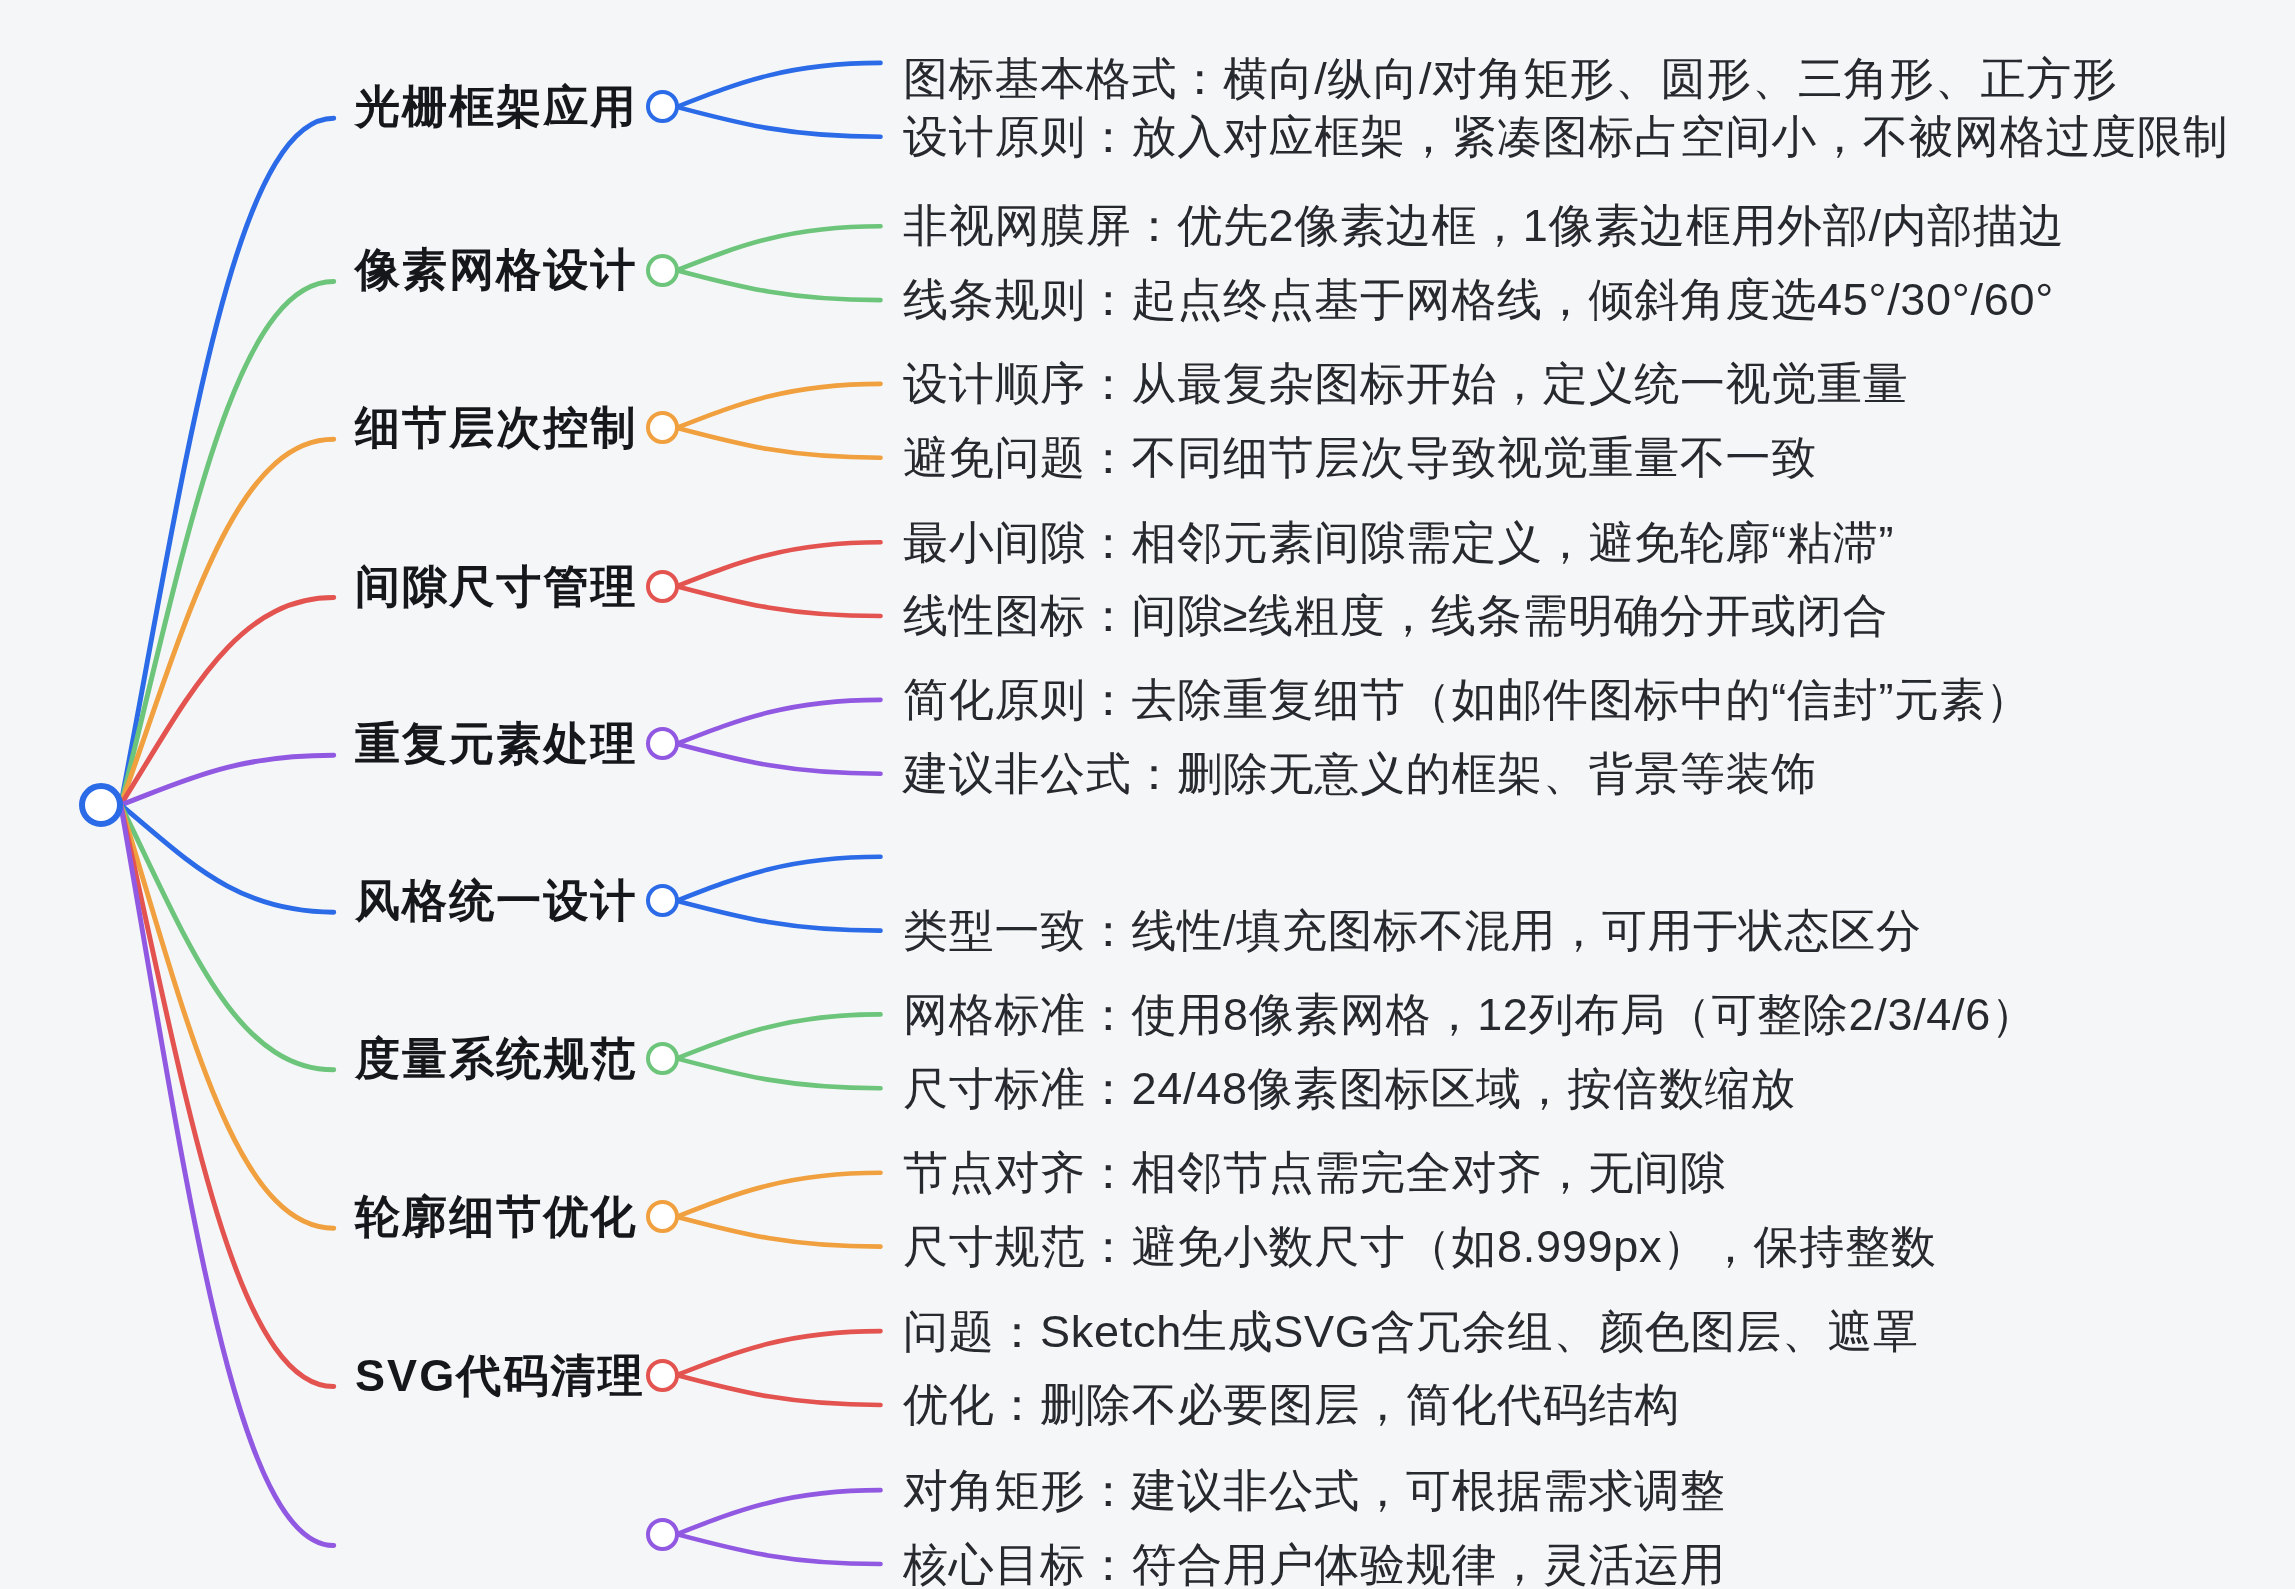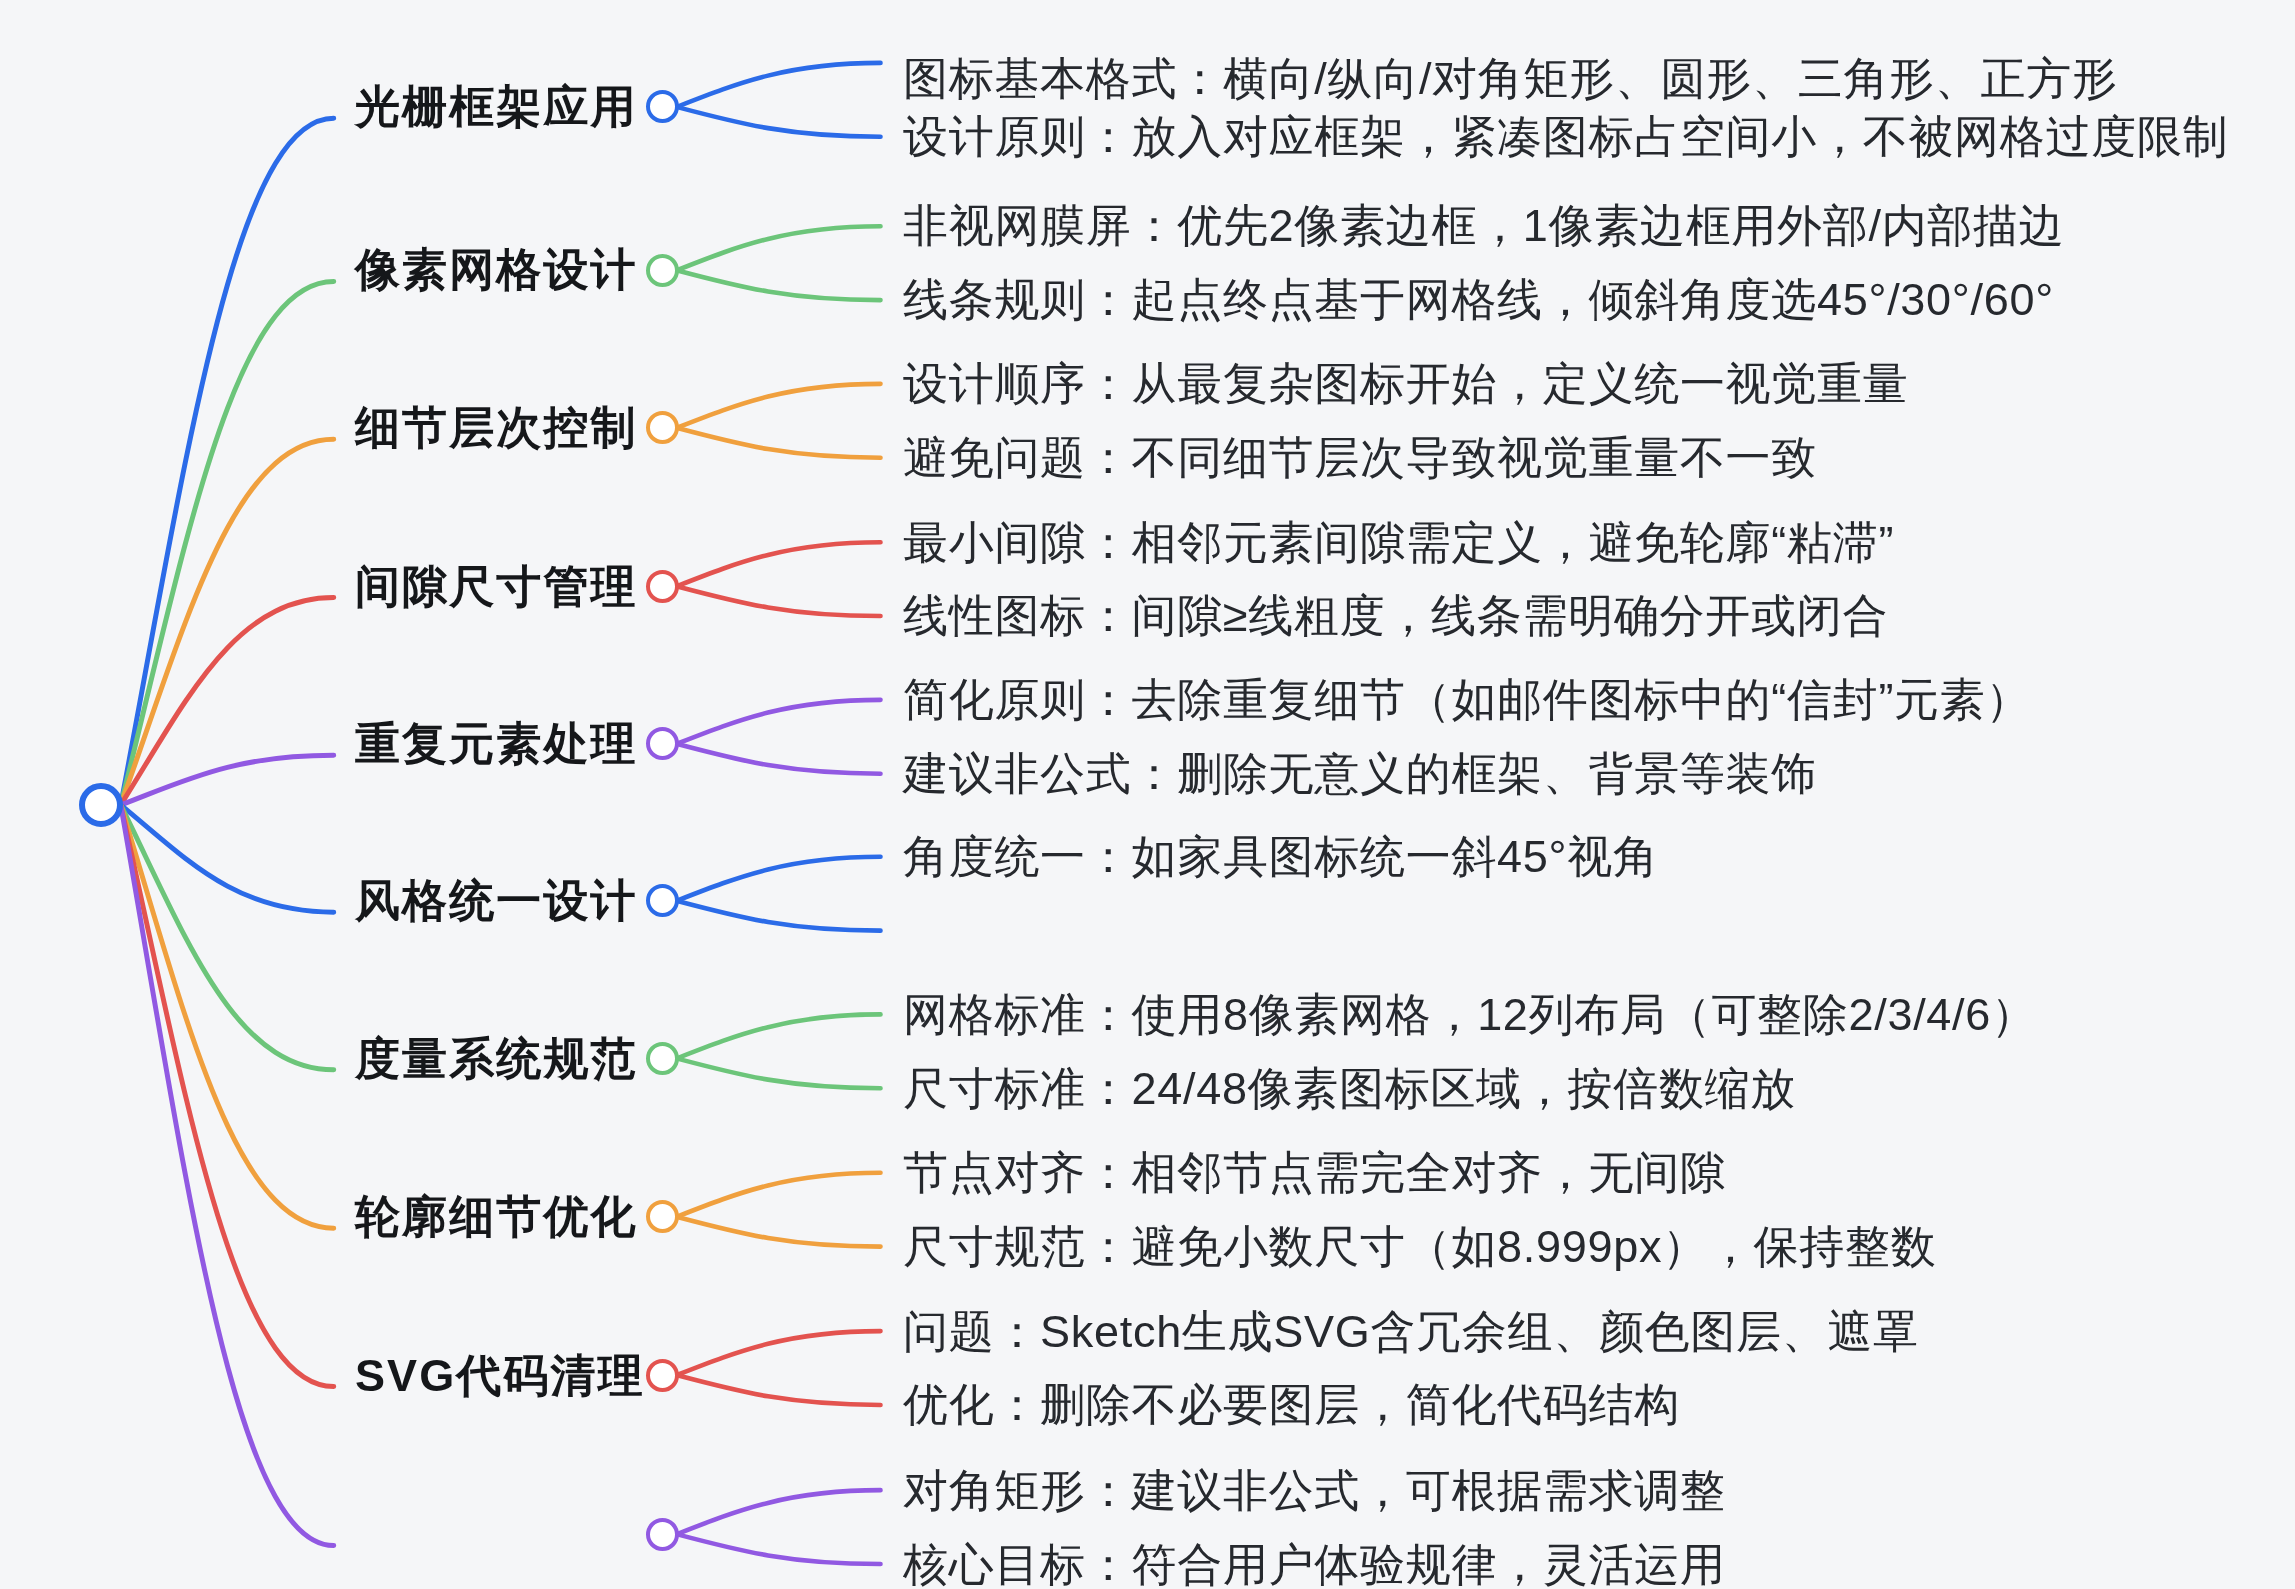--- a/index.html
+++ b/index.html
@@ -91,21 +91,21 @@
   <div class="leaf" style="top: 514px;">最小间隙：相邻元素间隙需定义，避免轮廓“粘滞”</div>
   <div class="leaf" style="top: 587px;">线性图标：间隙≥线粗度，线条需明确分开或闭合</div>
 
   <div class="topic" style="top: 715px;">重复元素处理</div>
   <div class="dot" style="left: 646px; top: 727px; border-color: rgb(145, 89, 226);"></div>
   <div class="leaf" style="top: 671px;">简化原则：去除重复细节（如邮件图标中的“信封”元素）</div>
   <div class="leaf" style="top: 745px;">建议非公式：删除无意义的框架、背景等装饰</div>
 
   <div class="topic" style="top: 872px;">风格统一设计</div>
   <div class="dot" style="left: 646px; top: 884px; border-color: rgb(43, 107, 232);"></div>
-  <div class="leaf" style="top: 828px;">角度统一：如家具图标统一斜45°视角</div>
+  <div class="leaf" style="top: 902px;">类型一致：线性/填充图标不混用，可用于状态区分</div>
 
   <div class="topic" style="top: 1030px;">度量系统规范</div>
   <div class="dot" style="left: 646px; top: 1042px; border-color: rgb(108, 197, 122);"></div>
   <div class="leaf" style="top: 986px;">网格标准：使用8像素网格，12列布局（可整除2/3/4/6）</div>
   <div class="leaf" style="top: 1060px;">尺寸标准：24/48像素图标区域，按倍数缩放</div>
 
   <div class="topic" style="top: 1188px;">轮廓细节优化</div>
   <div class="dot" style="left: 646px; top: 1200px; border-color: rgb(240, 160, 62);"></div>
   <div class="leaf" style="top: 1144px;">节点对齐：相邻节点需完全对齐，无间隙</div>
   <div class="leaf" style="top: 1218px;">尺寸规范：避免小数尺寸（如8.999px），保持整数</div>

